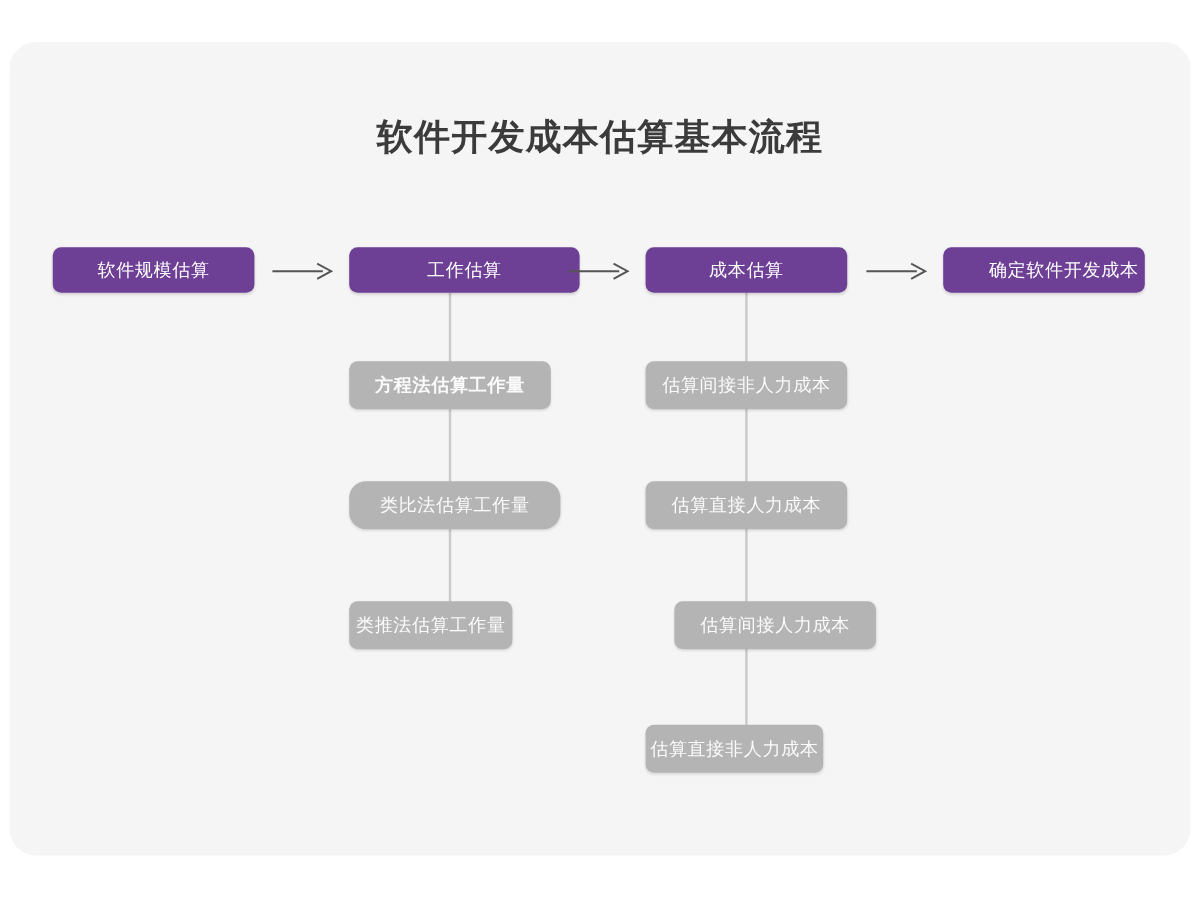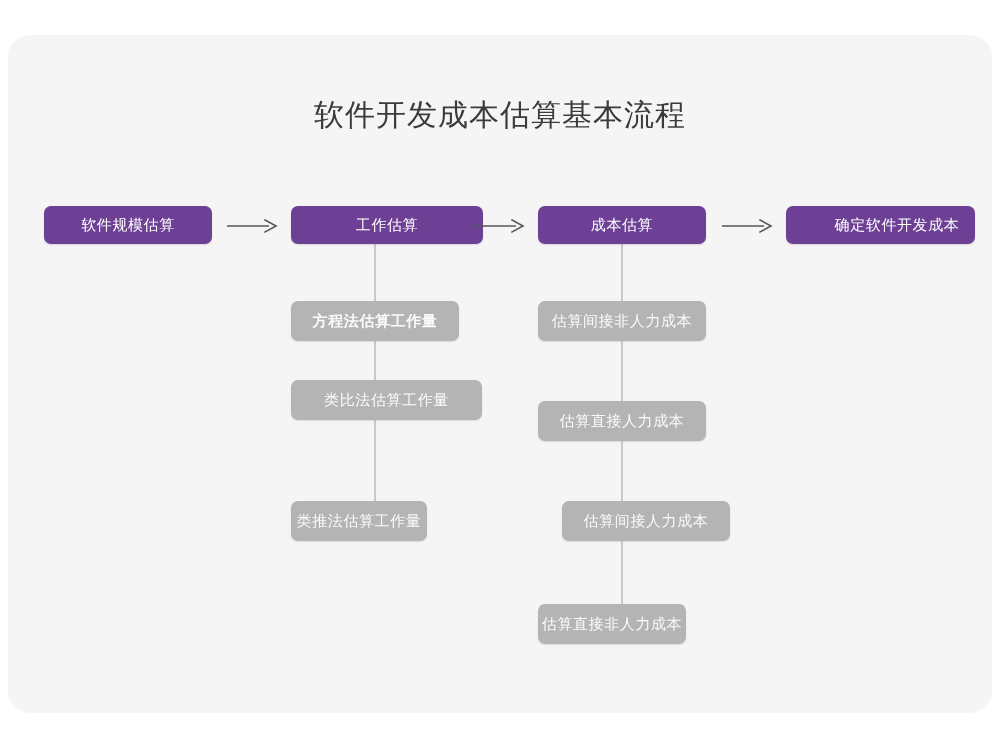--- a/index.html
+++ b/index.html
@@ -37,20 +37,21 @@
     position: absolute;
     left: 0;
     top: 94px;
     width: 1000px;
     text-align: center;
     font-size: 30px;
     line-height: 42px;
     color: #3b3b3b;
     letter-spacing: 1px;
     white-space: nowrap;
+    font-weight: bold;
   }
 
   
   #stage {
     position: absolute;
     left: 0;
     top: 0;
     width: 1000px;
     height: 750px;
     margin-top: 24px;
@@ -107,41 +108,41 @@
 
   <div id="diagram-title">软件开发成本估算基本流程</div>
 
   <div id="stage">
 
   <div class="spine" style="left: 374px; top: 220px; height: 277px; background: rgb(201, 201, 201);"></div>
       <div class="spine" style="left: 621px; top: 220px; height: 380px; background: rgb(201, 201, 201);"></div>
       <div class="node primary" style="left: 44px; top: 182px; width: 168px;">软件规模估算</div>
       <div class="node primary" style="left: 291px; top: 182px; width: 192px;">工作估算</div>
       <div class="node primary" style="left: 538px; top: 182px; width: 168px;">成本估算</div>
-      <div class="node primary" style="left: 786px; top: 182px; width: 189px; padding-left: 33px;">确定软件开发成本</div>
+      <div class="node primary" style="left: 786px; top: 182px; width: 168px; padding-left: 33px;">确定软件开发成本</div>
       <div class="arrow" style="left: 226px; top: 192px; width: 52px;">
         <svg width="52" height="20" viewBox="0 0 52 20">
           <line x1="1" y1="10" x2="43" y2="10" stroke="#555555" stroke-width="1.6"></line>
           <polyline points="39,4 50,10 39,16" fill="none" stroke="#555555" stroke-width="1.6" stroke-linecap="square" stroke-linejoin="miter"></polyline>
         </svg>
       </div>
       <div class="arrow" style="left: 473px; top: 192px; width: 52px;">
         <svg width="52" height="20" viewBox="0 0 52 20">
           <line x1="1" y1="10" x2="43" y2="10" stroke="#555555" stroke-width="1.6"></line>
           <polyline points="39,4 50,10 39,16" fill="none" stroke="#555555" stroke-width="1.6" stroke-linecap="square" stroke-linejoin="miter"></polyline>
         </svg>
       </div>
       <div class="arrow" style="left: 721px; top: 192px; width: 52px;">
         <svg width="52" height="20" viewBox="0 0 52 20">
           <line x1="1" y1="10" x2="43" y2="10" stroke="#555555" stroke-width="1.6"></line>
           <polyline points="39,4 50,10 39,16" fill="none" stroke="#555555" stroke-width="1.6" stroke-linecap="square" stroke-linejoin="miter"></polyline>
         </svg>
       </div>
       <div class="node secondary" style="left: 291px; top: 277px; width: 168px; font-weight: bold;">方程法估算工作量</div>
-      <div class="node secondary" style="left: 291px; top: 356px; width: 191px;">类比法估算工作量</div>
+      <div class="node secondary" style="left: 291px; top: 377px; width: 176px; border-radius: 14px;">类比法估算工作量</div>
       <div class="node secondary" style="left: 291px; top: 477px; width: 136px; text-align: right;">类推法估算工作量</div>
       <div class="node secondary" style="left: 538px; top: 277px; width: 168px;">估算间接非人力成本</div>
       <div class="node secondary" style="left: 538px; top: 377px; width: 168px;">估算直接人力成本</div>
       <div class="node secondary" style="left: 562px; top: 477px; width: 168px;">估算间接人力成本</div>
       <div class="node secondary" style="left: 538px; top: 580px; width: 148px;">估算直接非人力成本</div>
     </div>
 
 </div>
 
 </body></html>

